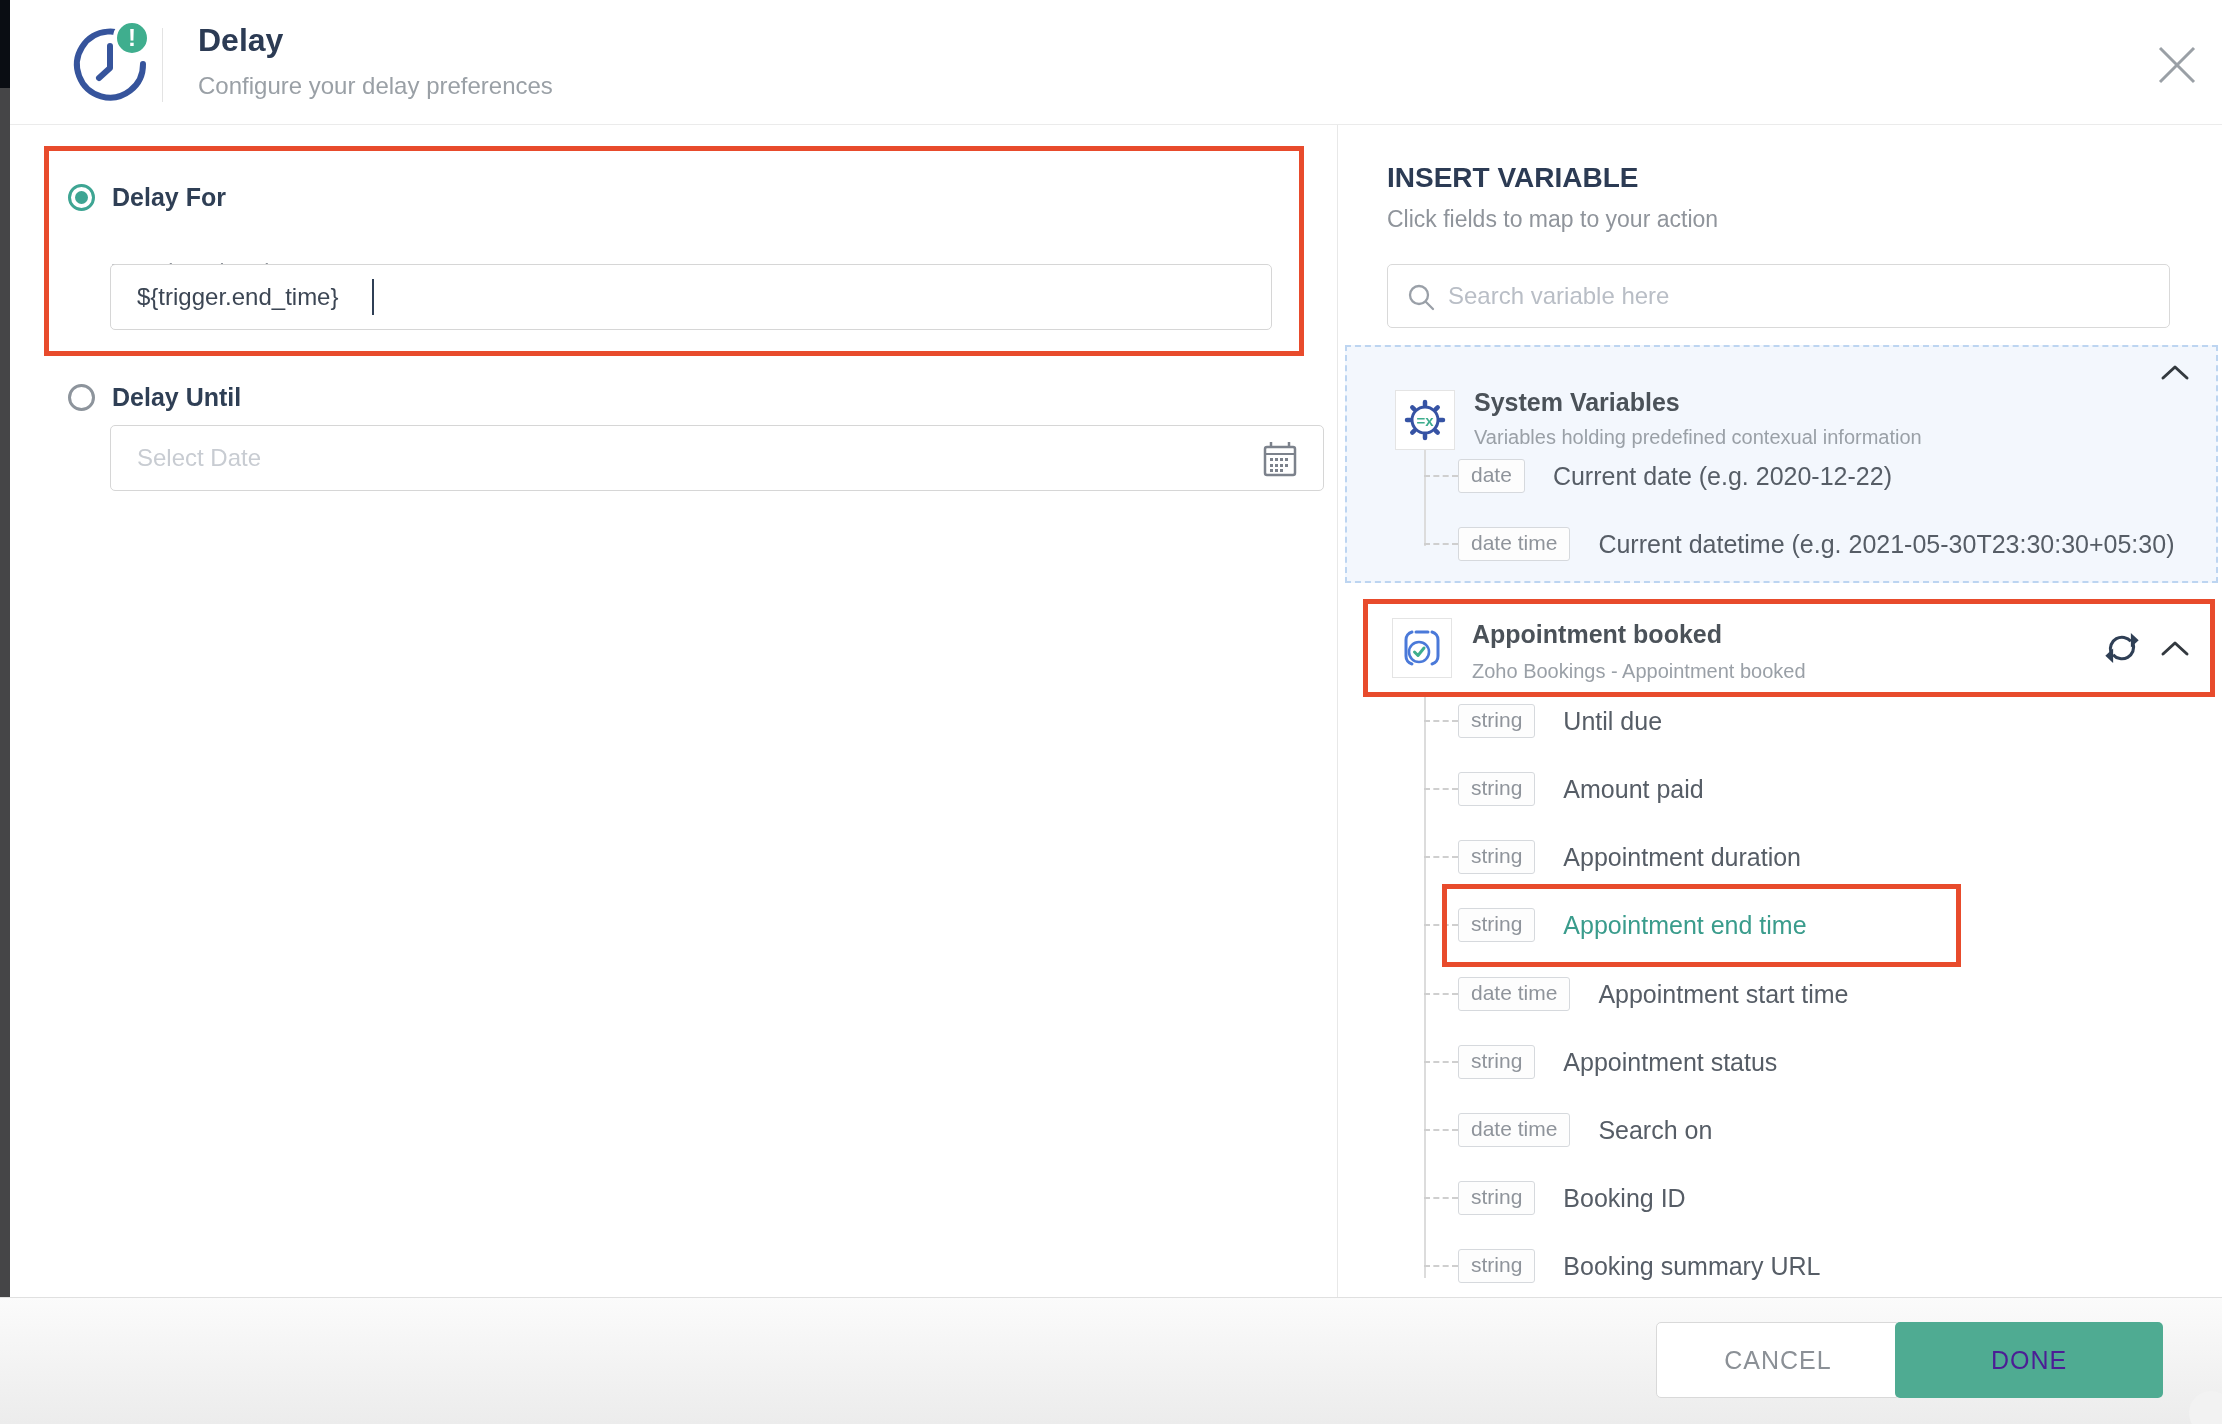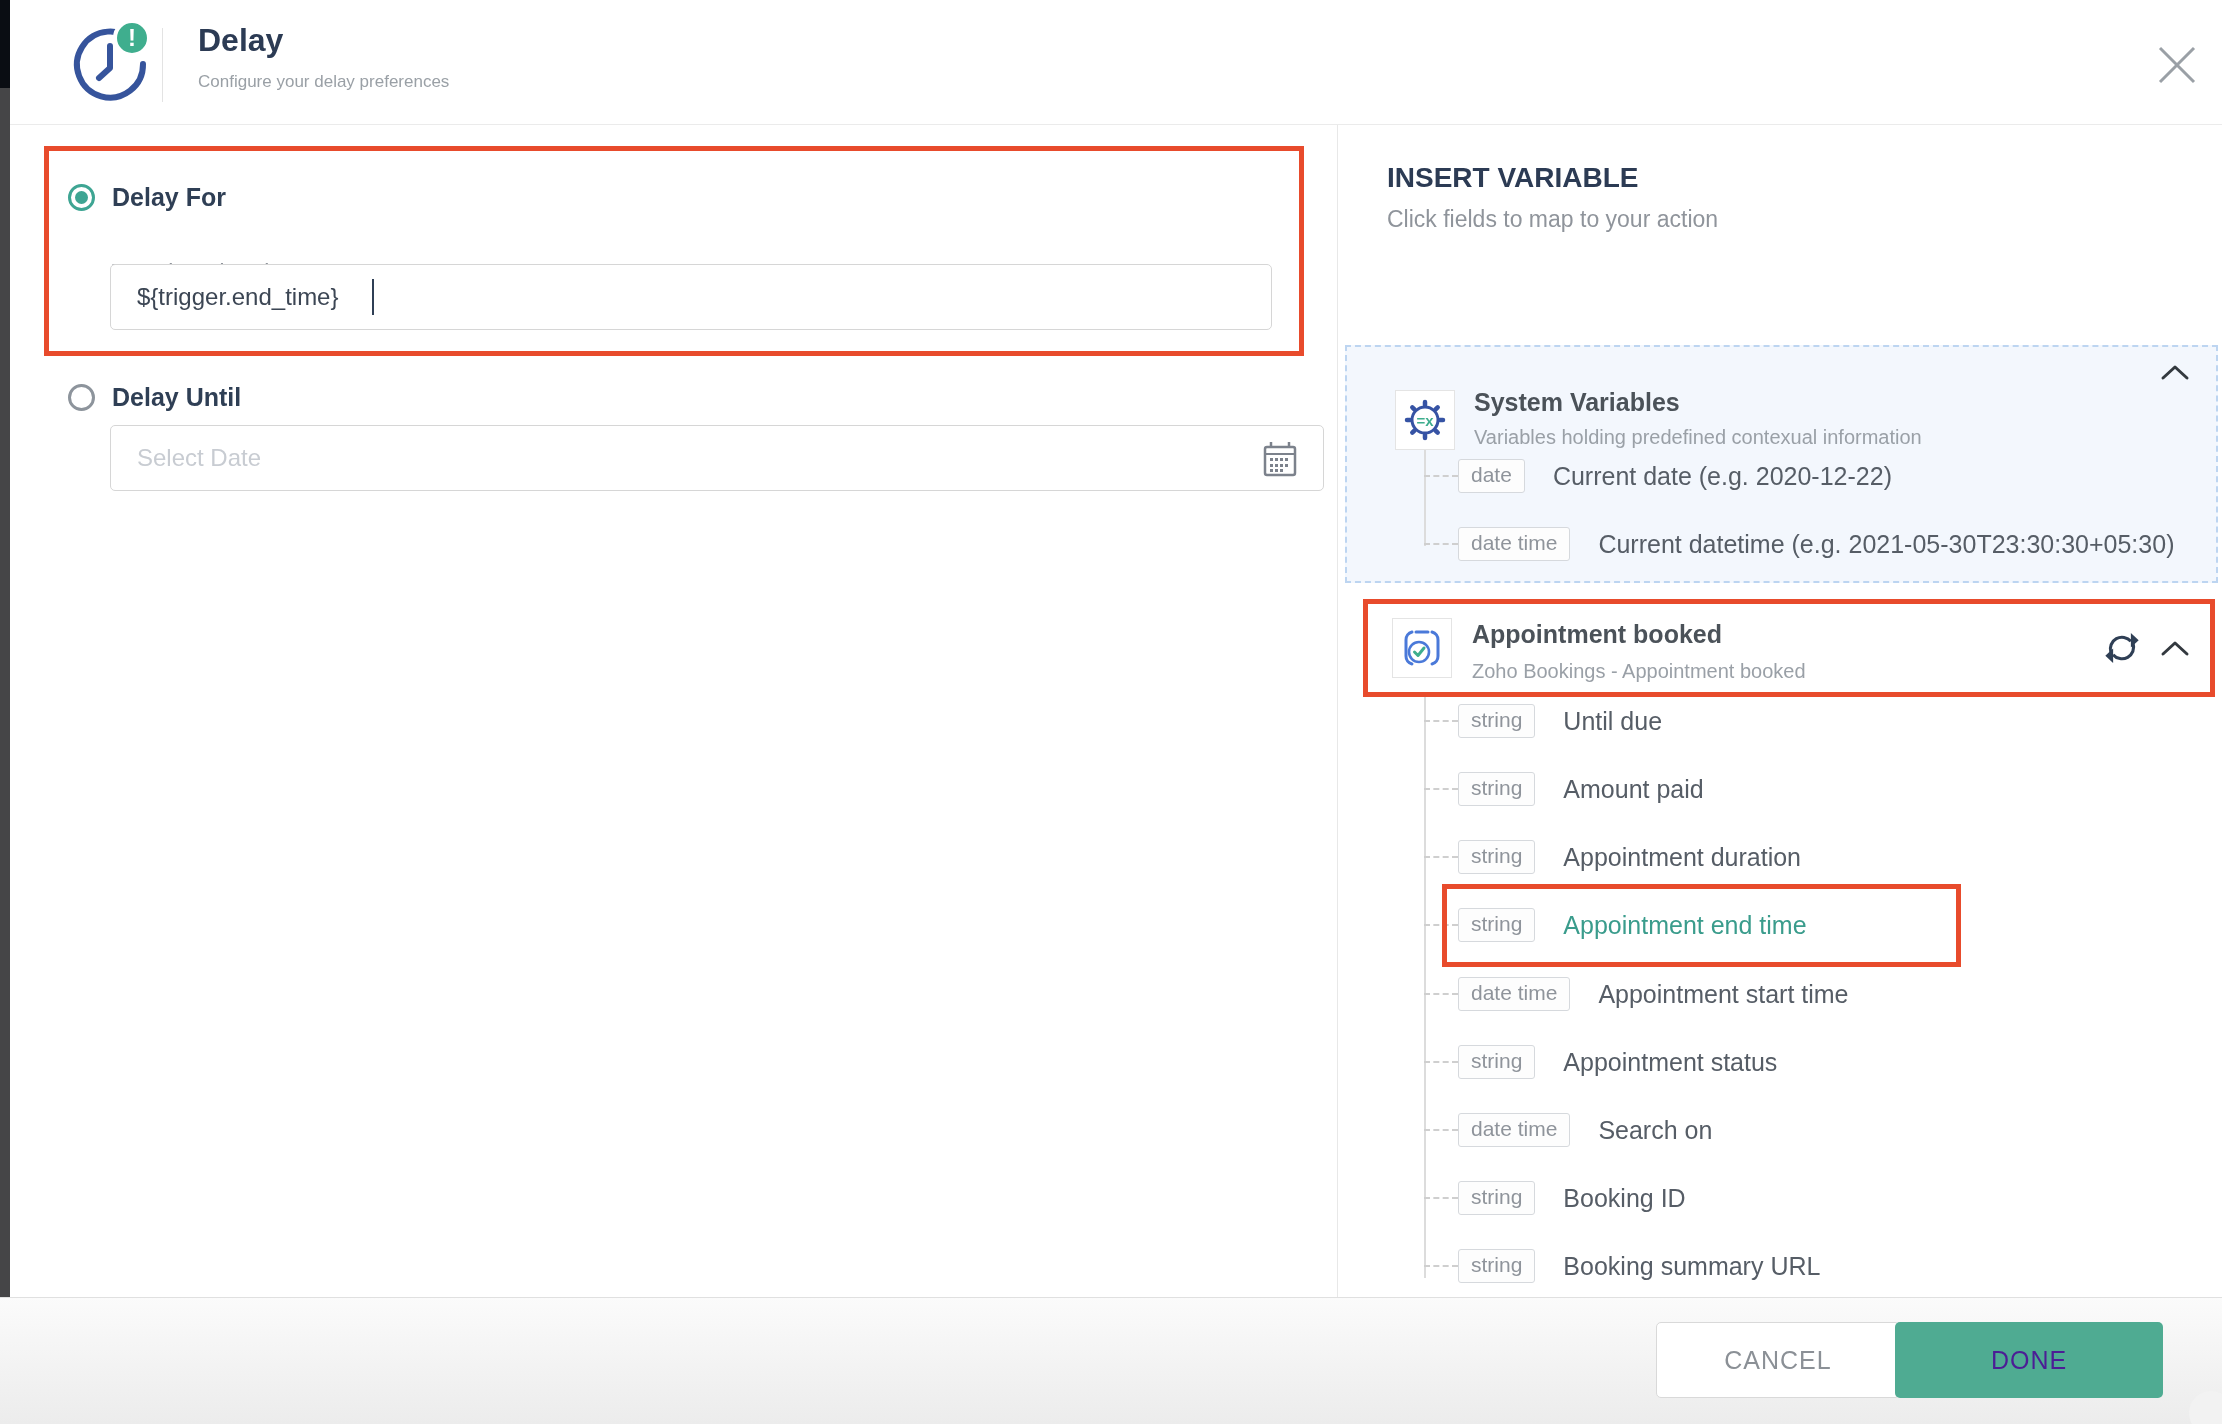--- a/index.html
+++ b/index.html
@@ -9,21 +9,21 @@
 
   
   .edge-strip { position:absolute; left:0; top:0; width:10px; height:1424px; background:#454547; }
   .edge-strip .dark-top { position:absolute; left:0; top:0; width:10px; height:88px; background:#0a0d13; }
 
   
   .hdr { position:absolute; left:10px; top:0; width:2212px; height:125px; background:#fff; border-bottom:1px solid #ebebeb; }
   .hdr-icon { position:absolute; left:52px; top:16px; width:96px; height:96px; }
   .hdr-divider { position:absolute; left:152px; top:28px; width:1px; height:74px; background:#e3e3e3; }
   .hdr-title { position:absolute; left:188px; top:22px; font-size:32px; font-weight:600; color:#2c3b54; }
-  .hdr-sub { position:absolute; left:188px; top:72px; font-size:17px; color:#9aa0a6; }
+  .hdr-sub { position:absolute; left:188px; top:72px; font-size:24px; color:#9aa0a6; }
   .close-x { position:absolute; left:2142px; top:40px; width:50px; height:50px; cursor:pointer; }
 
   
   .ann { position:absolute; border:5px solid #e84b2c; pointer-events:none; z-index:50; }
   .ann-delayfor { left:44px; top:146px; width:1260px; height:210px; }
   .ann-appt { left:1363px; top:599px; width:852px; height:98px; background:#fff; z-index:5; }
   .ann-endtime { left:1442px; top:884px; width:519px; height:83px; }
 
   
   .radio { position:absolute; width:27px; height:27px; border-radius:50%; background:#fff; }
@@ -129,20 +129,27 @@
       </g>
     </svg>
   </div>
 
   <div class="ann ann-delayfor"></div>
 
   <div class="pane-divider"></div>
   <div class="iv-title">INSERT VARIABLE</div>
   <div class="iv-sub">Click fields to map to your action</div>
 
+  <div class="search-box">
+    <svg width="30" height="30" viewBox="0 0 30 30">
+      <circle cx="13" cy="13" r="9" fill="none" stroke="#9aa0a8" stroke-width="2.3"></circle>
+      <line x1="20" y1="20" x2="27" y2="27" stroke="#9aa0a8" stroke-width="2.3" stroke-linecap="round"></line>
+    </svg>
+    <input type="text" placeholder="Search variable here" style="">
+  </div>
 
   <div class="sysvars-box"></div>
   <div class="icon-card" style="left:1395px; top:390px;">
     <svg width="48" height="48" viewBox="0 0 48 48">
       <circle cx="24" cy="24" r="13" fill="none" stroke="#3653a4" stroke-width="3"></circle>
       <g stroke="#3653a4" stroke-width="4.5" stroke-linecap="round">
         <line x1="24" y1="6" x2="24" y2="9"></line>
           <line x1="24" y1="39" x2="24" y2="42"></line>
         <line x1="6" y1="24" x2="9" y2="24"></line>
           <line x1="39" y1="24" x2="42" y2="24"></line>

